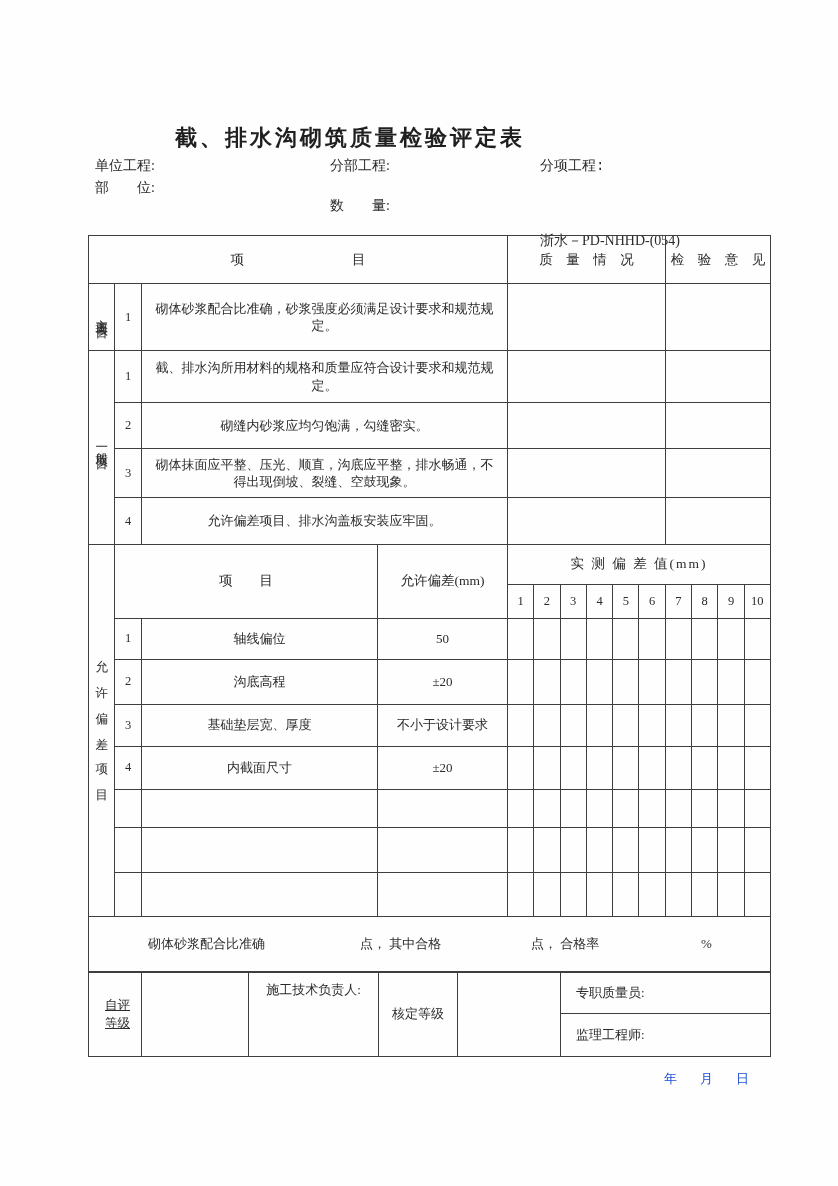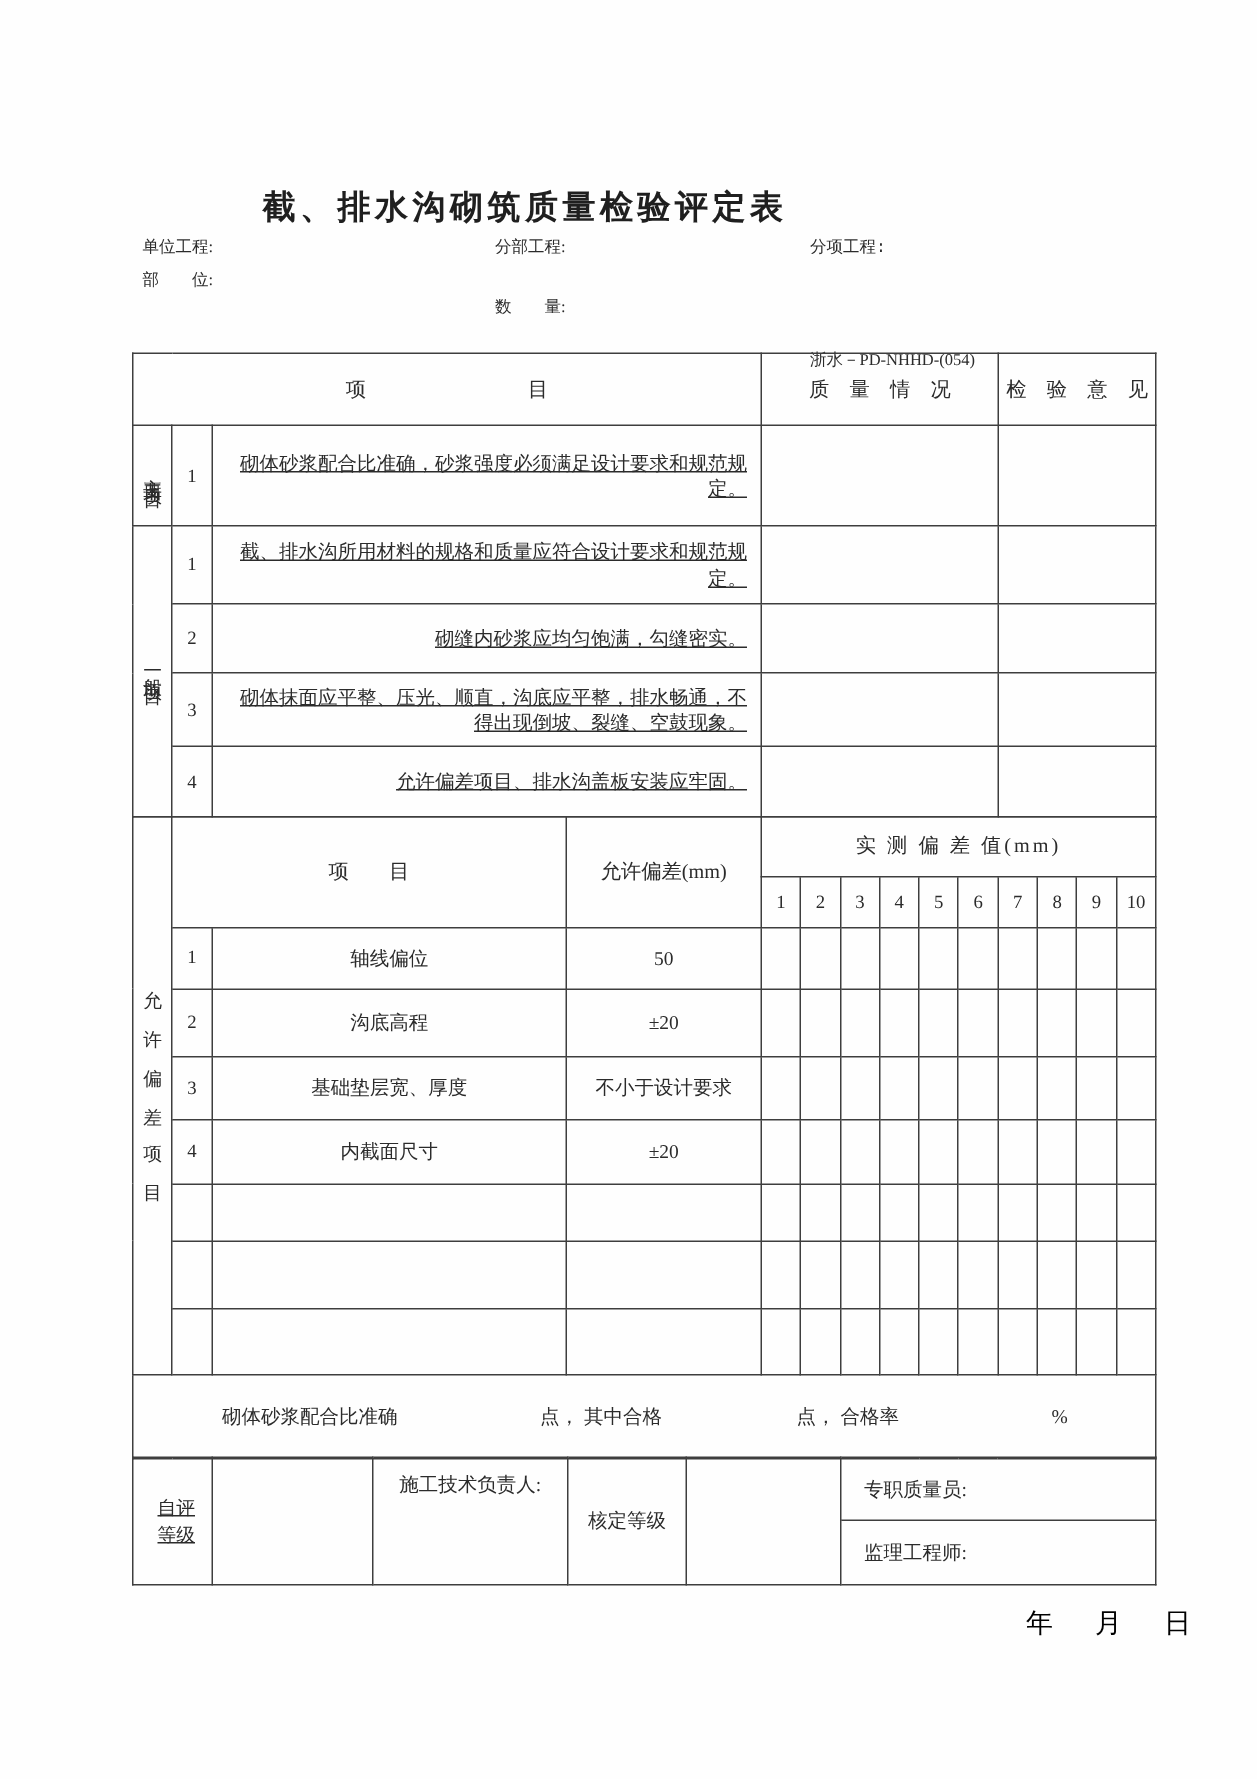--- a/index.html
+++ b/index.html
@@ -9,49 +9,49 @@
     background:#fefefe;
     font-family:"Liberation Serif","DejaVu Serif",serif;
     color:#2b2b2b;
     overflow:hidden;
   }
   .title{
     position:absolute;left:0;top:100px;width:700px;
     text-align:center;font-size:22px;font-weight:bold;
     letter-spacing:3px;color:#1f1f1f;margin-top:23px;
   }
-  .meta-field{position:absolute;font-size:11px;white-space:pre;color:#2b2b2b;}
+  .meta-field{position:absolute;font-size:14px;white-space:pre;color:#2b2b2b;}
   .table-wrap{position:absolute;left:88px;top:235px;width:682px;}
   table{border-collapse:collapse;table-layout:fixed;width:682px;}
   table.mt{margin-top:-1.5px;}
   td{
     border:1.5px solid #3e3e3e;
     font-size:13px;line-height:1.32;
     padding:2px 4px;vertical-align:middle;
     overflow:hidden;color:#2b2b2b;
   }
   td.hdr{text-align:center;font-size:13.5px;}
   td.vlabel{
     text-align:center;vertical-align:middle;padding:0;
   }
   .vtext{
     writing-mode:vertical-rl;text-orientation:upright;
     display:inline-block;font-size:12.5px;letter-spacing:3px;
   }
   .vtext.wide{letter-spacing:26px;font-size:12.5px;}
   td.num{text-align:center;font-size:12.5px;padding:0;}
-  td.itemtext{text-align:right;padding:3px 9px;text-decoration:underline;}
+  td.itemtext{text-align:center;padding:3px 9px;}
   td.center{text-align:center;}
   td.lsp{letter-spacing:2px;}
   td.topalign{vertical-align:top;padding-top:9px;text-align:center;}
   td.signcell{text-align:left;padding-left:15px;font-size:13px;}
   td.summary{position:relative;padding:0;}
   .sumpart{position:absolute;top:50%;transform:translateY(-50%);font-size:13px;white-space:pre;}
   .selfrate{width:30px;margin:0 auto;line-height:1.45;font-size:12.5px;text-align:right;text-decoration:underline;}
-  .date-line{position:absolute;left:664px;top:1070px;font-size:18px;letter-spacing:5px;white-space:pre;color:#000000;margin-left:20px;}
+  .date-line{position:absolute;left:664px;top:1070px;font-size:13px;letter-spacing:5px;white-space:pre;color:#1d4ed8;}
 </style>
 </head>
 <body>
 
 <div class="page">
 
   <div class="title">截、排水沟砌筑质量检验评定表</div>
 
   <span class="meta-field" style="left:95px;top:157px;">单位工程:</span>
   <span class="meta-field" style="left:330px;top:157px;">分部工程:</span>

